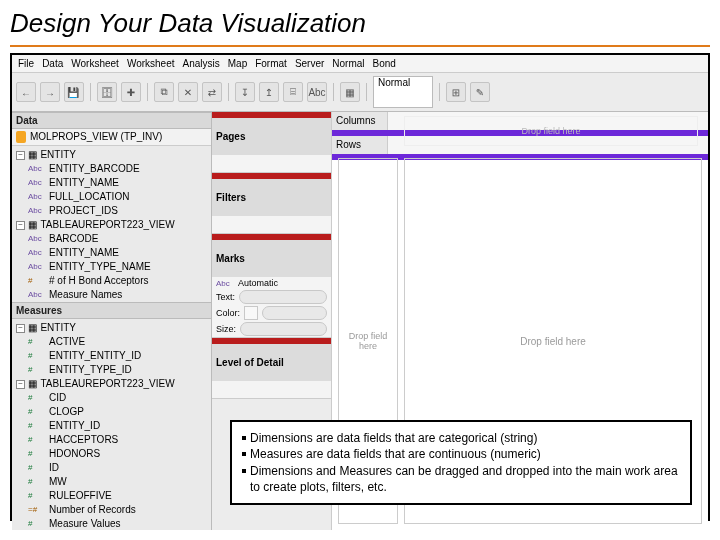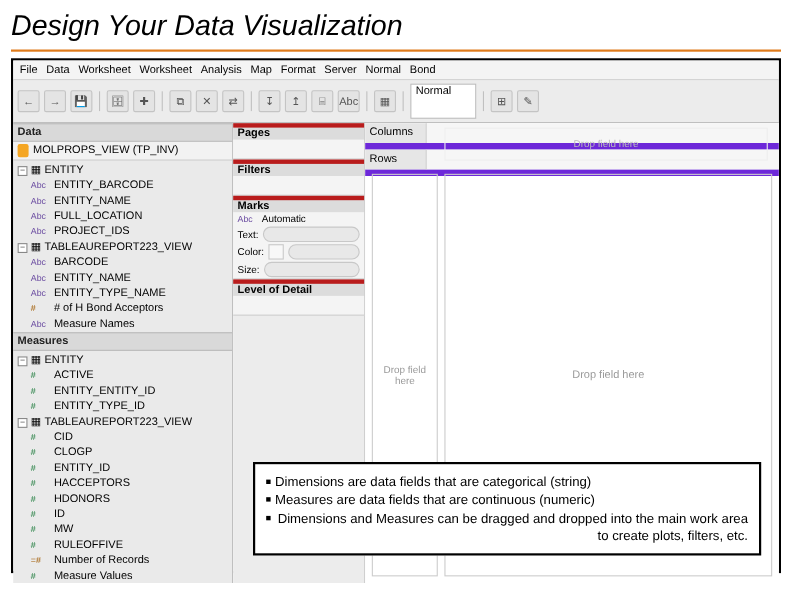--- a/index.html
+++ b/index.html
@@ -20,34 +20,34 @@
   .cyl { width:10px;height:12px;background:#f5a623;border-radius:2px;}
   .tree { padding: 2px 2px 4px 2px; overflow:hidden; }
   .node { display:flex; align-items:center; gap:3px; padding: 0 2px; line-height: 14px; white-space: nowrap; }
   .exp { width:9px;height:9px;border:1px solid #888;display:inline-flex;align-items:center;justify-content:center;font-size:8px;line-height:8px;color:#444;background:#fff;}
   .ind1 { padding-left: 14px; }
   .typetag { font-size:8px; color:#6a4ba0; width:18px; display:inline-block; }
   .typetag.num { color:#1b7a3a; }
   .typetag.calc { color:#a05a00; }
   .main { flex:1; display:flex; background:#fff; }
   .shelves-col { width: 120px; border-right:1px solid #ccc; background:#ececec; display:flex; flex-direction:column; font-size:10px;}
-  .shelf-title { background:#dcdcdc; padding:0 4px; font-weight:bold; border-top:4px solid #b91c1c;}
+  .shelf-title { background:#dcdcdc; padding:13px 4px; font-weight:bold; border-top:6px solid #b91c1c;}
   .shelf-body { background:#f4f4f4; min-height:18px; padding:2px 4px; border-bottom:1px solid #ccc;}
   .marks-row { display:flex; align-items:center; gap:4px; padding:1px 4px; font-size:9px;}
   .marks-row .pill { flex:1; height:14px; background:#e8e8e8; border:1px solid #c8c8c8; border-radius:7px; display:flex;align-items:center;padding:0 4px;font-size:9px;color:#444;}
   .marks-row .sw { width:14px;height:14px;border:1px solid #c8c8c8;background:#f8f8f8;}
   .canvas { flex:1; position:relative; background:#fff; }
   .rc-row { display:flex; border-bottom:6px solid #6d28d9; }
   .rc-label { width:56px; font-size:10px; padding:3px 4px; background:#e6e6e6; border-right:1px solid #ccc;}
   .rc-drop { flex:1; height:18px; background:#f6f6f6; }
   .viz-area { position:absolute; top:40px; left:0; right:0; bottom:0; display:flex; }
   .drop-left { width:60px; border:1px solid #ccc; margin:6px 0 6px 6px; display:flex;align-items:center;justify-content:center;text-align:center;font-size:9px;color:#9a9a9a;}
   .drop-main { flex:1; border:1px solid #ccc; margin:6px; display:flex;align-items:center;justify-content:center;font-size:10px;color:#9a9a9a;}
   .drop-top { position:absolute; top:4px; left:72px; right:10px; height:30px; border:1px solid #eee; display:flex;align-items:center;justify-content:center;font-size:9px;color:#bbb;}
-  .callout { position:absolute; left:218px; right:16px; bottom:14px; background:#fff; border:2px solid #000; padding:8px 10px; font-size:12px; line-height:1.35;text-align:right; }
+  .callout { position:absolute; left:218px; right:16px; bottom:14px; background:#fff; border:2px solid #000; padding:8px 10px; font-size:12px; line-height:1.35; }
   .callout .bullet { display:flex; gap:4px; }
   .callout .dot { width:4px;height:4px;background:#000;margin-top:6px;flex-shrink:0;}
 </style>
 </head>
 <body>
 
 <div class="slide-title">Design Your Data Visualization</div>
 <div class="orange-rule"></div>
 
 <div class="app-frame">

